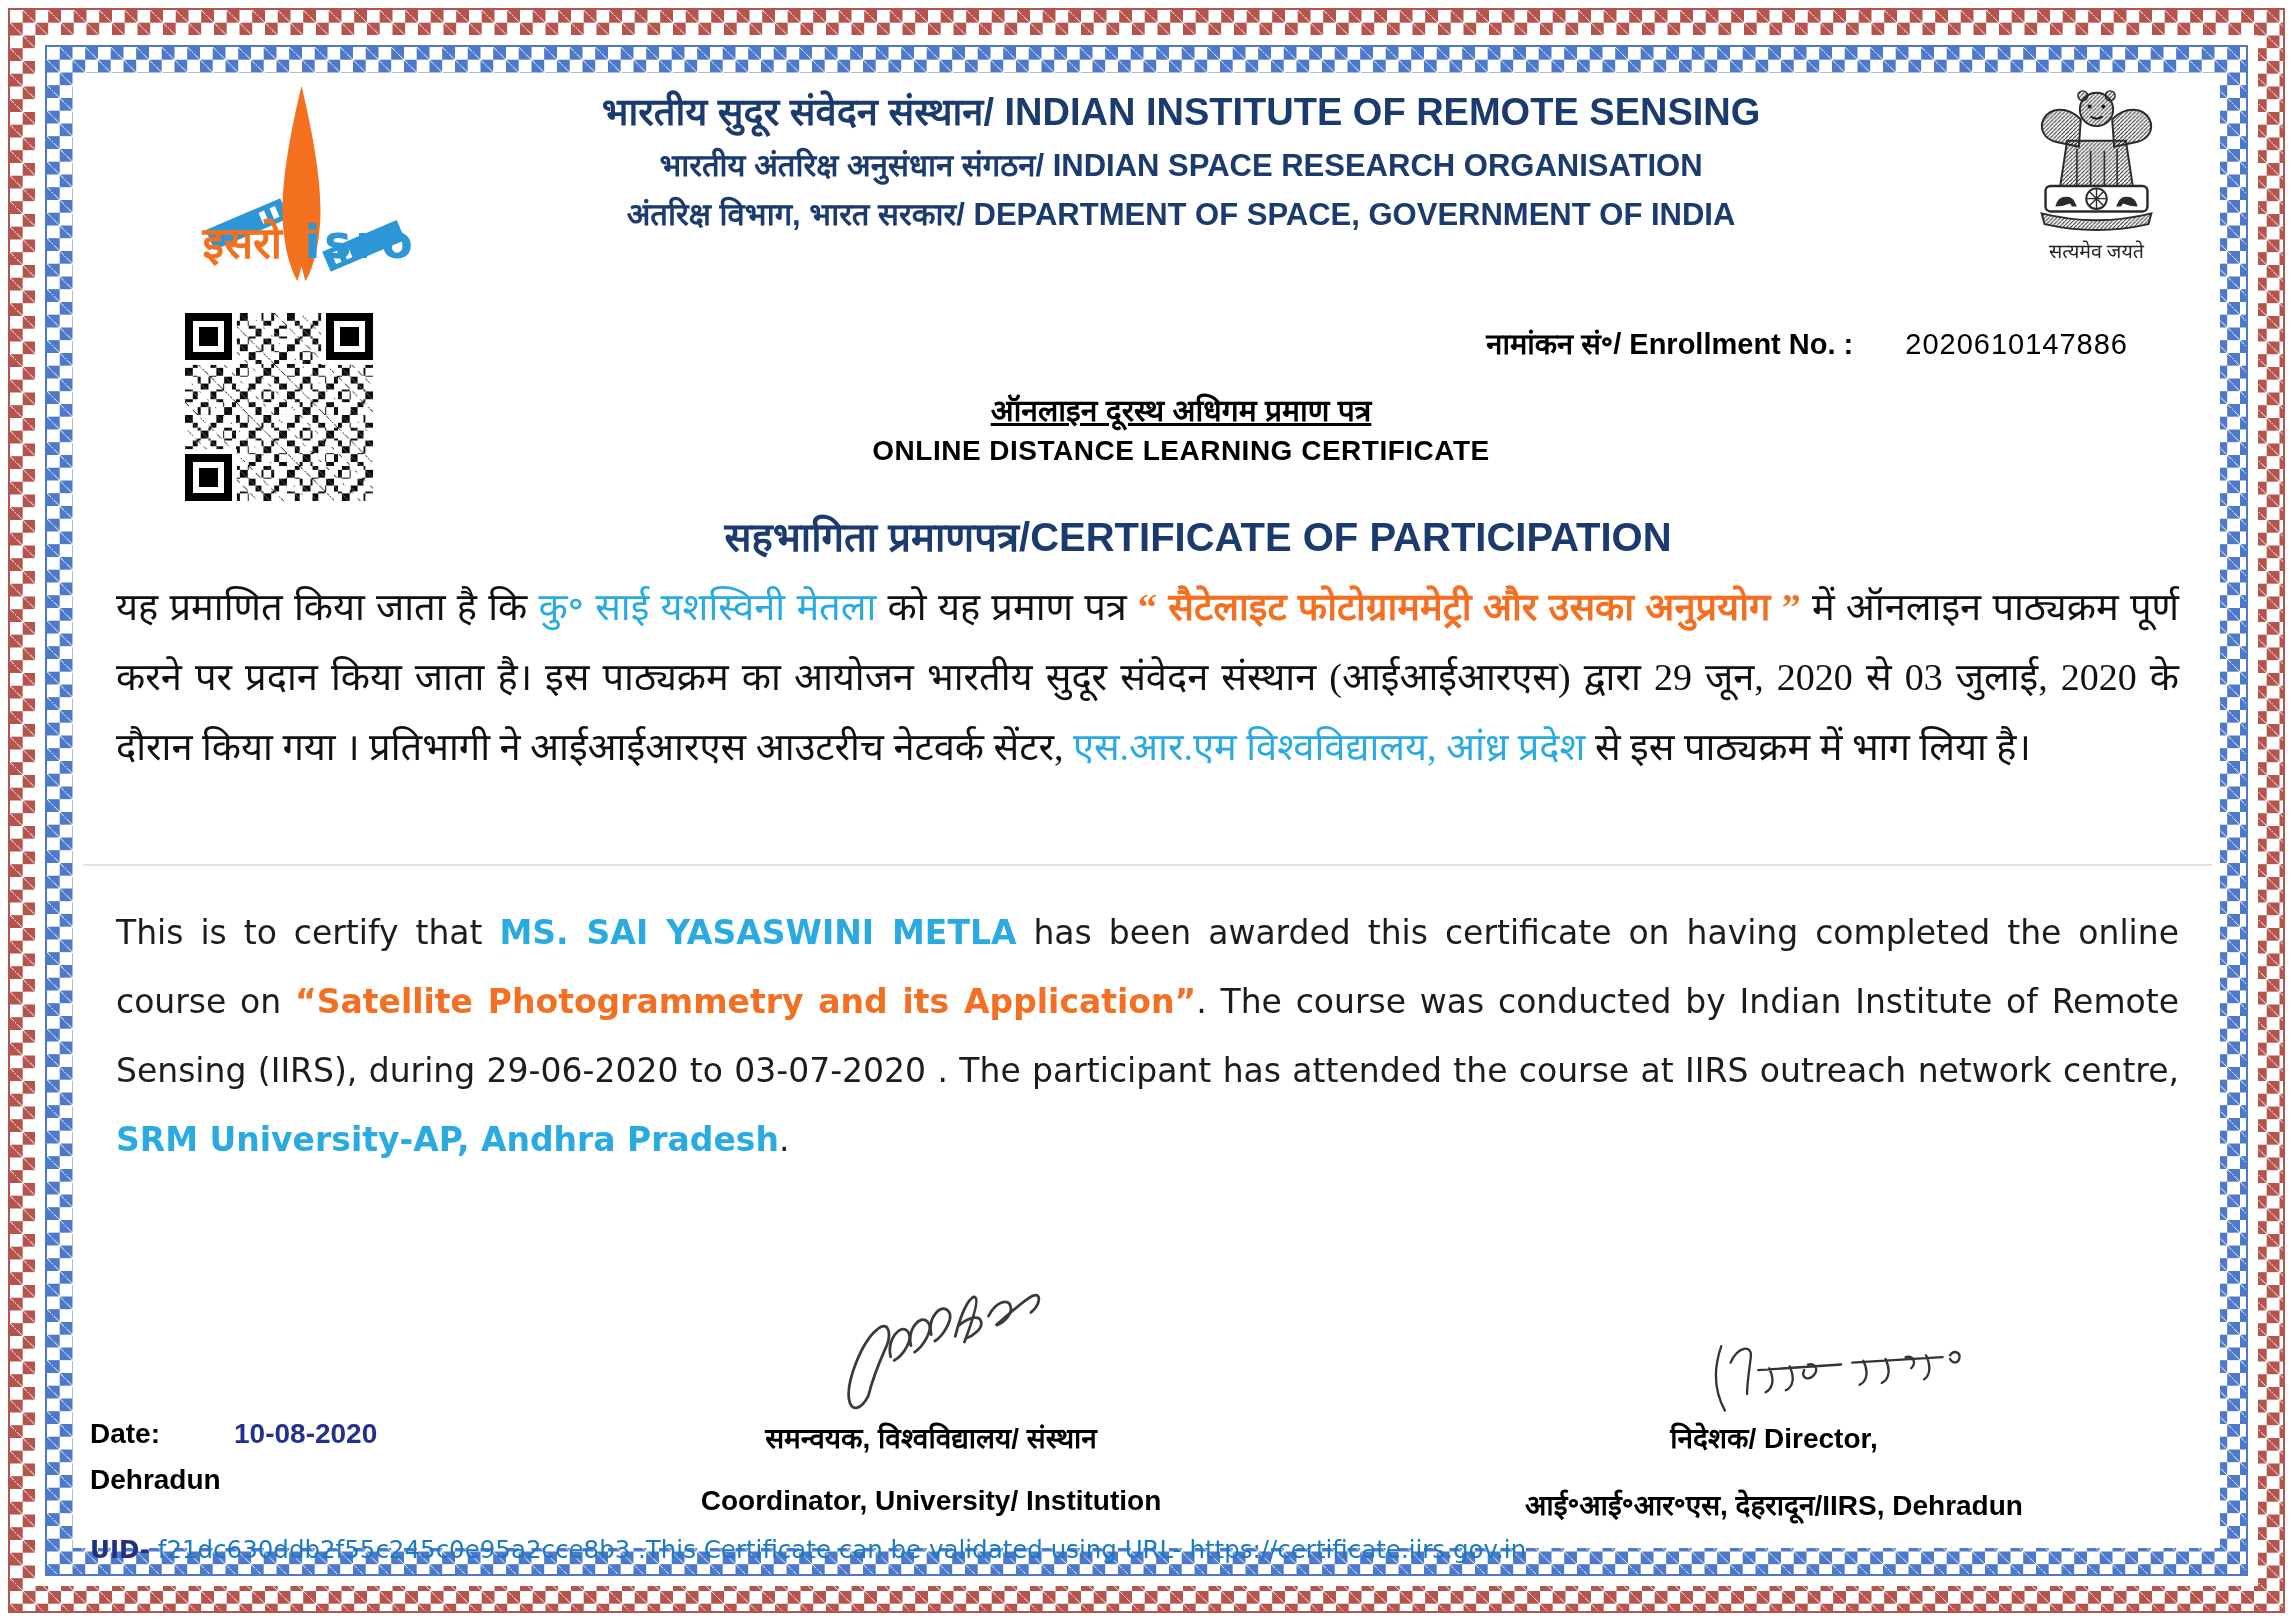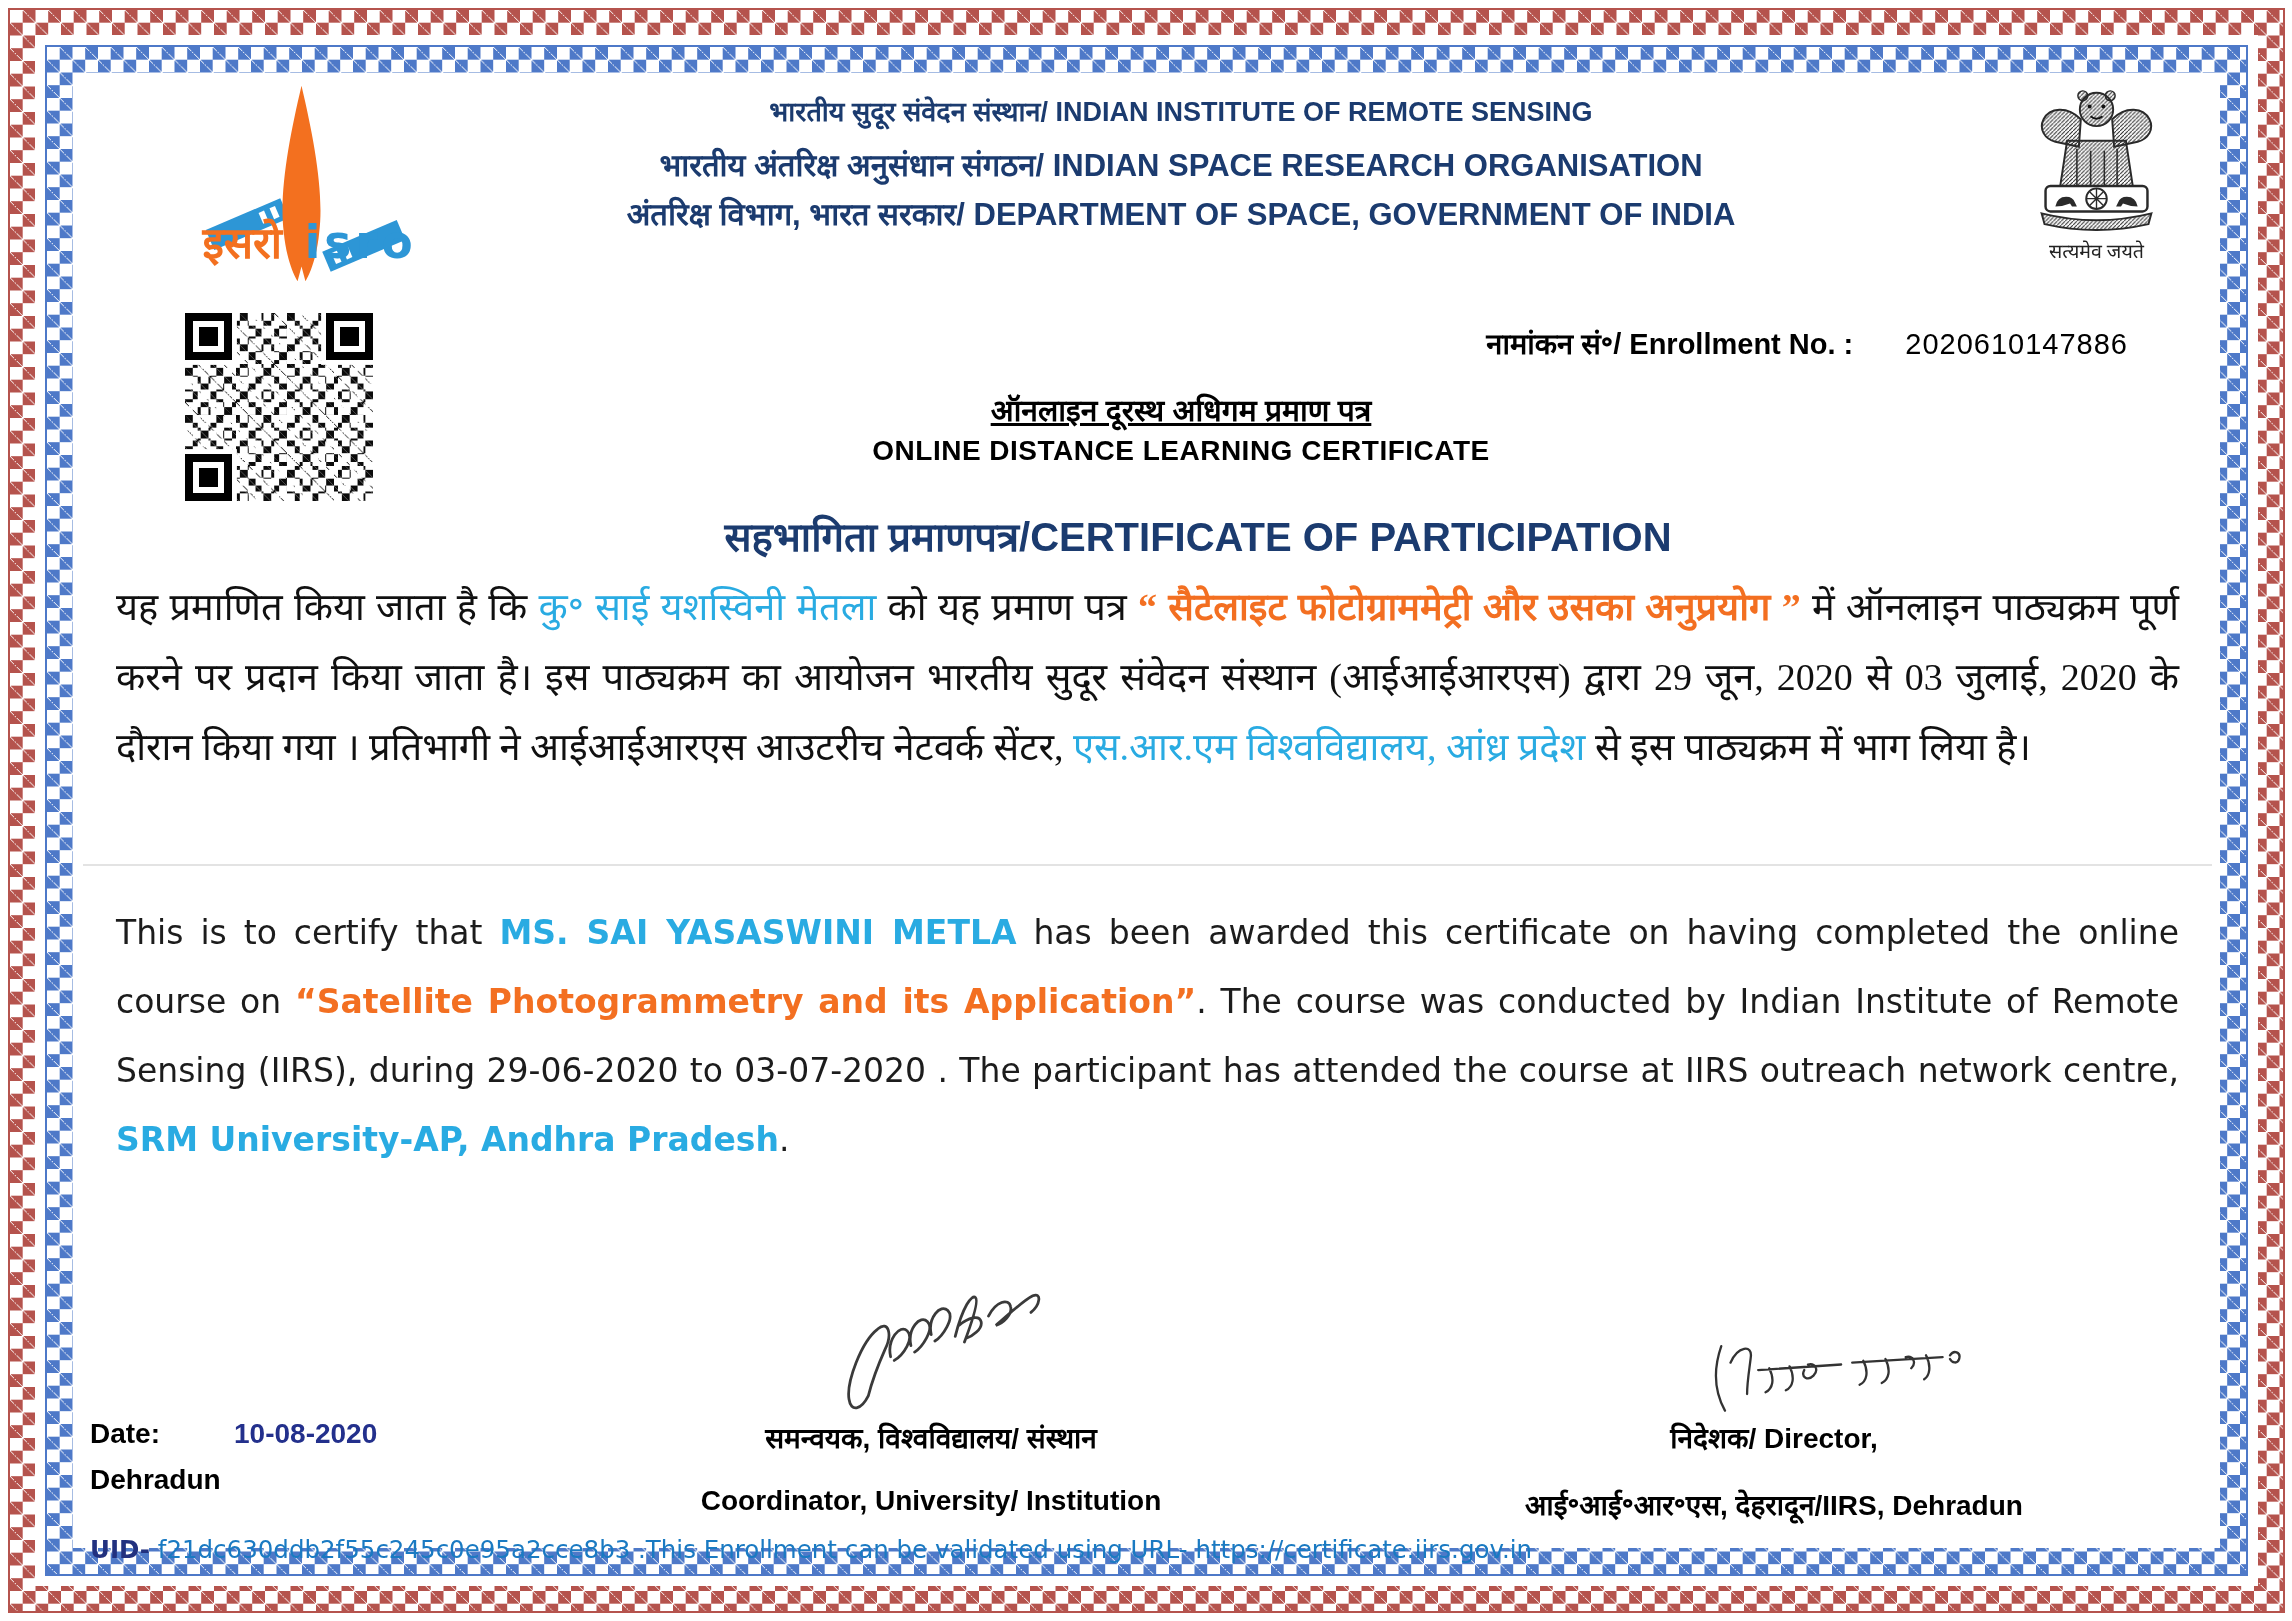--- a/index.html
+++ b/index.html
@@ -18,21 +18,21 @@
   .frame-blue{inset:45px;border:2px solid #4e79c8;
     background-image:
       linear-gradient(45deg,#4e79c8 25%,transparent 25% 75%,#4e79c8 75%),
       linear-gradient(45deg,#4e79c8 25%,transparent 25% 75%,#4e79c8 75%);
     background-size:25.5px 25.5px;background-position:0 0,12.7px 12.7px;}
   .frame-inner{inset:73px;background:#fff;}
 
   
   .isro-logo{position:absolute;left:188px;top:80px;width:227px;height:216px;}
   .org-header{position:absolute;left:245px;width:1872px;top:84px;text-align:center;color:#1b3b6f;}
-  .org-h1{font-size:27px;font-weight:bold;line-height:57px;}
+  .org-h1{font-size:38px;font-weight:bold;line-height:57px;}
   .org-h2{font-size:31px;font-weight:bold;line-height:49px;}
   .emblem-wrap{position:absolute;left:2015px;top:84px;width:163px;text-align:center;}
   .emblem-motto{font-size:19.6px;color:#222;margin-top:2px;font-family:"Liberation Serif",serif;}
 
   
   .qr{position:absolute;left:182px;top:310px;width:194px;height:194px;background:#fff;}
   .qr-noise{position:absolute;inset:2.9px;
     background-color:#fff;
     background-image:
       linear-gradient(45deg,#fff 25%,transparent 25% 75%,#fff 75%),
@@ -192,17 +192,17 @@
     <div>समन्वयक, विश्वविद्यालय/ संस्थान</div>
     <div class="sig-label-2">Coordinator, University/ Institution</div>
   </div>
 
   <div class="dir-block">
     <div>निदेशक/ Director,</div>
     <div class="sig-label-2">आई॰आई॰आर॰एस, देहरादून/IIRS, Dehradun</div>
   </div>
 
   <div class="uid-line">
-    <span class="uid-label">UID-</span><span> f21dc630ddb2f55c245c0e95a2cce8b3 .This Enrollment can be validated using URL- https://certificate.iirs.gov.in</span>
+    <span class="uid-label">UID-</span><span> f21dc630ddb2f55c245c0e95a2cce8b3 .This Certificate can be validated using URL- https://certificate.iirs.gov.in</span>
   </div>
 
 </div>
 
 
 </body></html>

